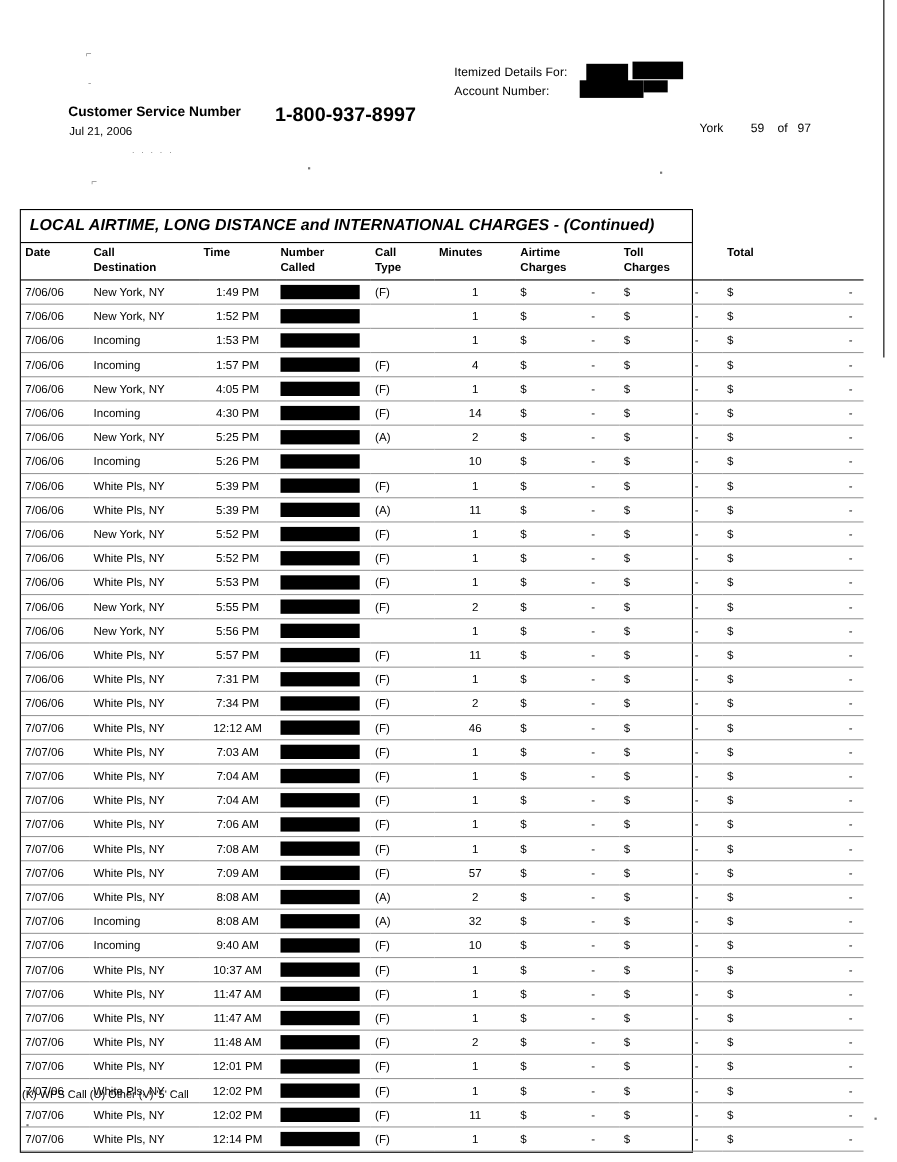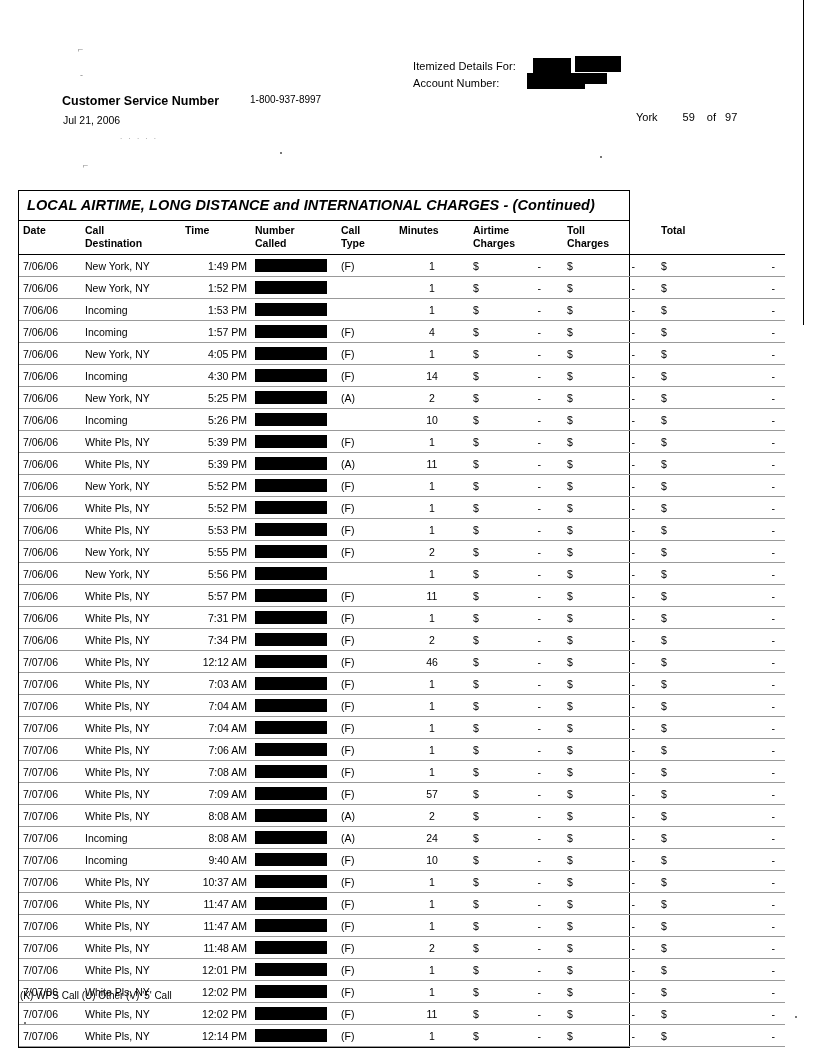--- a/index.html
+++ b/index.html
@@ -84,22 +84,22 @@
     left: 62px;
     top: 94px;
     font-size: 12.5px;
     font-weight: bold;
     text-align: center;
   }
   .cs-number {
     position: absolute;
     left: 250px;
     top: 94px;
-    font-size: 10px;
-    font-weight: normal;
+    font-size: 18px;
+    font-weight: bold;
   }
   .doc-date {
     position: absolute;
     left: 63px;
     top: 114px;
     font-size: 10.5px;
   }
   .page-info {
     position: absolute;
     left: 636px;
@@ -149,21 +149,21 @@
   }
   table.calls td {
     font-size: 10.5px;
     padding: 3px 4px;
     border-bottom: 0.8px solid #999;
     vertical-align: middle;
     height: 15px;
   }
   .c-date   { width: 54px; }
   .c-dest   { width: 92px; }
-  .c-time   { width: 62px; text-align: right; }
+  .c-time   { width: 62px; text-align: center; }
   .c-num    { width: 78px; }
   .c-type   { width: 50px; }
   .c-min    { width: 66px; text-align: center; }
   .c-air    { width: 86px; }
   .c-toll   { width: 86px; }
   .c-total  { width: 120px; }
 
   th.c-min { text-align: center; }
   th.c-air, th.c-toll { text-align: left; }
   th.c-total { text-align: center; padding-left: 30px;}
@@ -995,21 +995,21 @@
             </td>
           </tr>
           <tr>
             <td class="c-date">7/07/06</td>
             <td class="c-dest">Incoming</td>
             <td class="c-time">8:08 AM</td>
             <td class="c-num">
               <span class="num-black"></span>
             </td>
             <td class="c-type type-cell">(A)</td>
-            <td class="c-min">24</td>
+            <td class="c-min">32</td>
             <td class="c-air">
               <div class="money">
                 <span class="sym">$</span>
                 <span class="dash">-</span>
               </div>
             </td>
             <td class="c-toll">
               <div class="money">
                 <span class="sym">$</span>
                 <span class="dash">-</span>

